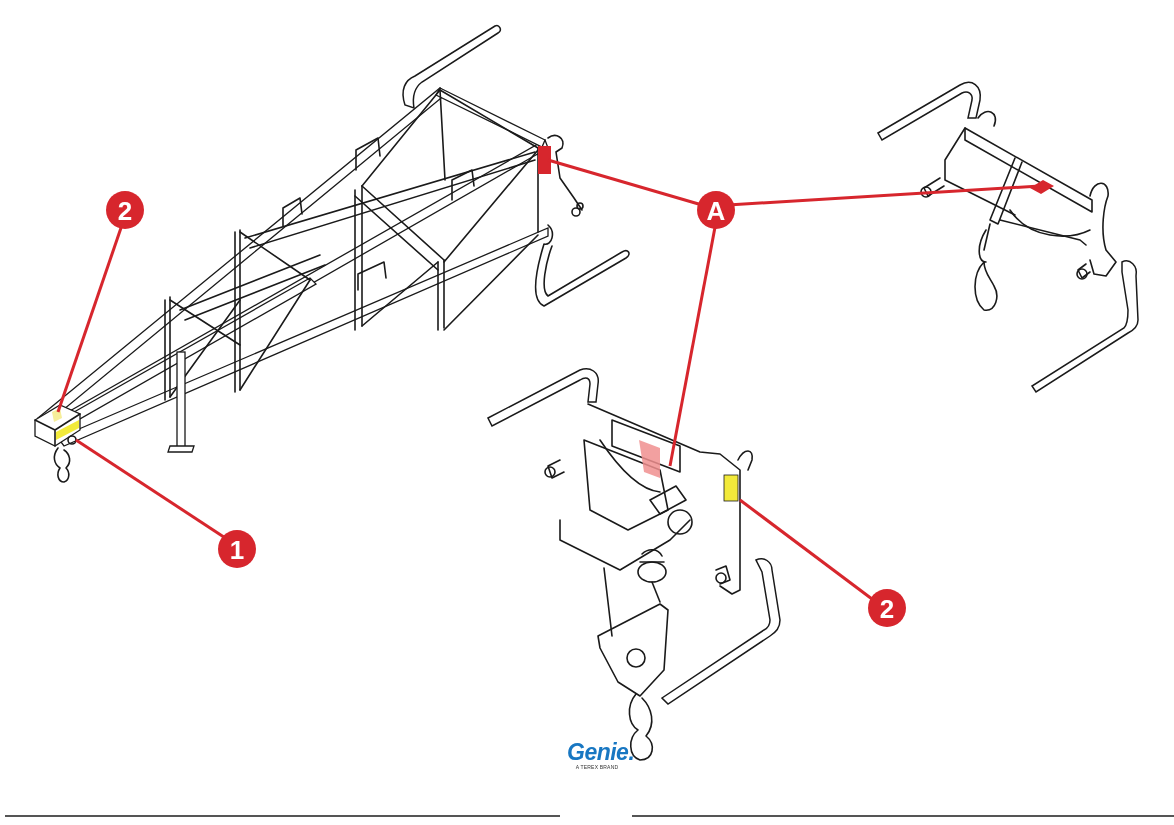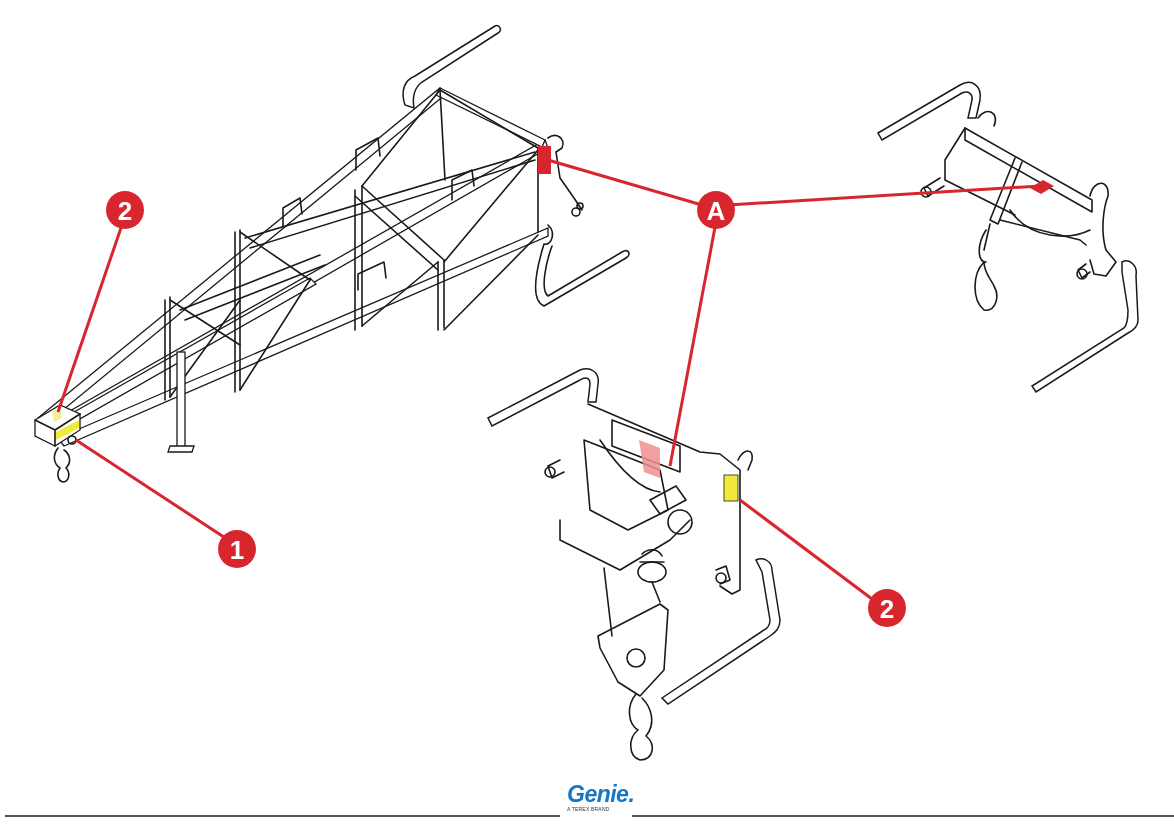--- a/index.html
+++ b/index.html
@@ -6,21 +6,21 @@
     body { width: 1174px; height: 825px; position: relative; overflow: hidden;
            font-family: "Liberation Sans", sans-serif; }
     #canvas { position: absolute; left: 0; top: 0; }
     .line-art { fill: none; stroke: #1a1a1a; stroke-width: 1.6; stroke-linejoin: round; stroke-linecap: round; }
     .tube { fill: #ffffff; stroke: #1a1a1a; stroke-width: 1.5; }
     .member { fill: #ffffff; stroke: #1a1a1a; stroke-width: 1.3; }
     .leader { stroke: #d7262d; stroke-width: 3; fill: none; }
     .callout-circle { fill: #d7262d; }
     .callout-text { fill: #ffffff; font-family: "Liberation Sans", sans-serif; font-weight: 700; font-size: 26px; text-anchor: middle; dominant-baseline: central; }
     .footer-rule { position: absolute; top: 815px; height: 2px; background: #555555; }
-    .logo { position: absolute; left: 567px; top: 782px; width: 60px; }
+    .logo { position: absolute; left: 567px; top: 740px; width: 60px; text-align: center; }
     .logo-word { display: block; color: #1877c2; font-family: "Liberation Sans", sans-serif; font-weight: 700; font-style: italic; font-size: 23px; line-height: 24px; letter-spacing: -0.5px; }
     .logo-tag { display: block; color: #333333; font-size: 5px; line-height: 6px; letter-spacing: 0.2px; }
   </style>
 </head>
 <body>
 
 <svg id="canvas" width="1174" height="825" viewBox="0 0 1174 825">
 
   <g>
 

